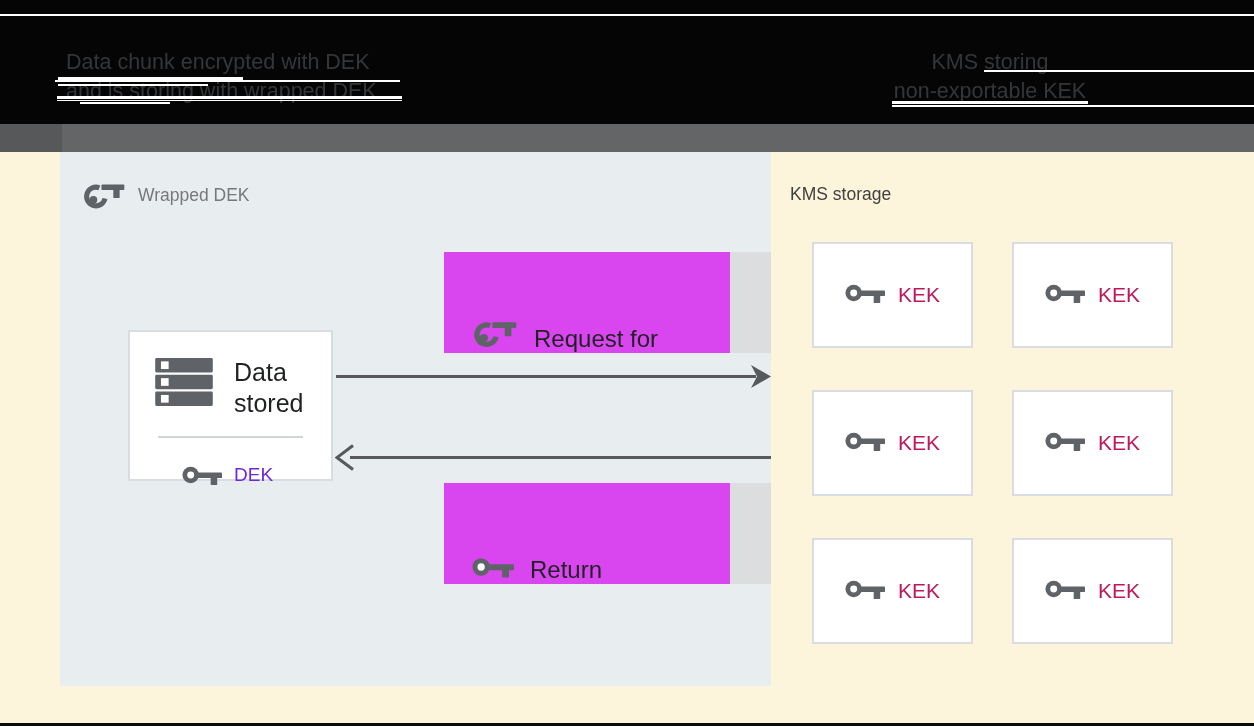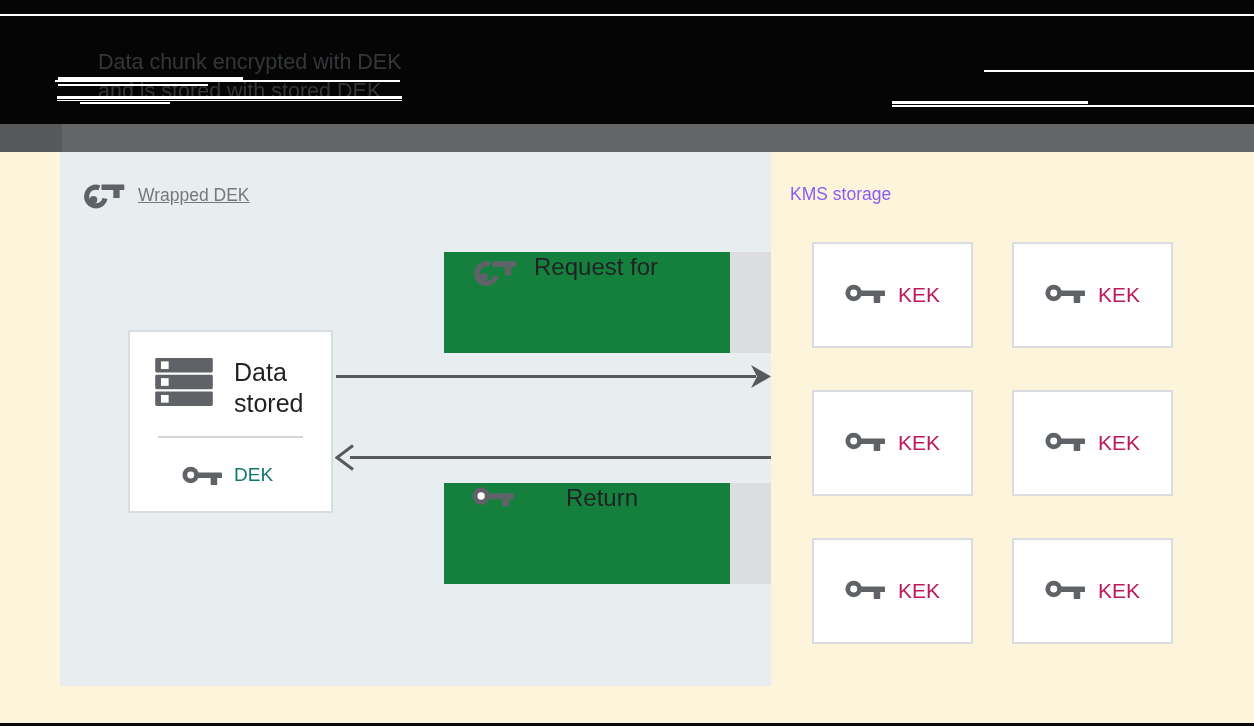--- a/index.html
+++ b/index.html
@@ -4,50 +4,50 @@
 <style>
   html,body{margin:0;padding:0;background:#fff;}
   .page{
     position:relative;width:1254px;height:726px;overflow:hidden;
     font-family:"Liberation Sans", sans-serif;
     -webkit-font-smoothing:antialiased;
   }
   
   .header-band{position:absolute;left:0;top:0;width:1254px;height:124px;background:#050505;}
   .caption{position:absolute;color:#34373a;font-size:21.5px;font-weight:500;line-height:29px;}
-  .caption-left{left:66px;top:48px;text-align:left;margin-left:32px;}
+  .caption-left{left:66px;top:48px;text-align:left;}
   .caption-right{left:858px;top:48px;width:264px;text-align:center;}
   .glitch{position:absolute;background:#ffffff;}
   
   .gray-band{position:absolute;left:0;top:124px;width:1254px;height:28px;background:#646567;}
   .gray-band-seam{position:absolute;left:0;top:0;width:62px;height:28px;background:#57585a;}
   
   .main-yellow{position:absolute;left:0;top:152px;width:1254px;height:572px;background:#fcf5db;}
   .bottom-line{position:absolute;left:0;top:723px;width:1254px;height:3px;background:#0b0b0b;}
   .left-panel{position:absolute;left:60px;top:152px;width:711px;height:534px;background:#e8edf0;}
   
   .panel-label{position:absolute;display:flex;align-items:center;color:#77787b;font-size:17.5px;}
-  .wrapped-label{left:82px;top:177px;height:36px;text-decoration:underline;}
+  .wrapped-label{left:82px;top:177px;height:36px;}
   .wrapped-label .lbl-text{margin-left:12px;}
-  .kms-label{position:absolute;left:790px;top:184px;color:#8b5cf6;font-size:17.5px;}
+  .kms-label{position:absolute;left:790px;top:184px;color:#404040;font-size:17.5px;}
   
   .icon{display:inline-block;color:#5f6368;flex:none;}
   
-  .data-chunk-card{position:absolute;left:128px;top:330px;width:205px;height:183px;background:#fff;border:2px solid #d9dce0;box-sizing:border-box;}
+  .data-chunk-card{position:absolute;left:128px;top:330px;width:205px;height:151px;background:#fff;border:2px solid #d9dce0;box-sizing:border-box;}
   .dc-server-icon{position:absolute;left:25px;top:26px;}
   .dc-title{position:absolute;left:104px;top:25px;font-size:25px;line-height:31px;color:#1f2123;}
   .dc-divider{position:absolute;left:28px;top:104px;width:145px;height:2px;background:#d2d5d8;}
   .dc-key-icon{position:absolute;left:52px;top:131px;}
-  .dc-key-label{position:absolute;left:104px;top:131px;font-size:19px;color:#0f766e;line-height:24px;}
-  
-  .msg-box{position:absolute;width:286px;height:101px;background:#15803d;display:flex;align-items:flex-start;}
+  .dc-key-label{position:absolute;left:104px;top:131px;font-size:19px;color:#6d28d9;line-height:24px;}
+  
+  .msg-box{position:absolute;width:286px;height:101px;background:#d946ef;display:flex;align-items:flex-end;}
   .msg-tail{position:absolute;width:41px;height:101px;background:#dcdddf;}
   .req-box{left:444px;top:252px;}
   .req-tail{left:730px;top:252px;}
-  .ret-box{left:444px;top:483px;gap:36px;}
+  .ret-box{left:444px;top:483px;}
   .ret-tail{left:730px;top:483px;}
   .msg-box .icon{margin-left:28px;}
   .msg-text{margin-left:16px;font-size:24px;line-height:29px;color:#1f2123;}
   
   .arrow-line{position:absolute;height:3px;background:#58595b;}
   .fwd-line{left:336px;top:375px;width:420px;}
   .ret-line{left:350px;top:456px;width:421px;}
   .fwd-head{position:absolute;left:751px;top:365px;}
   .ret-head{position:absolute;left:335px;top:444px;}
   
@@ -84,21 +84,25 @@
       <rect x="6" y="38.5" width="8" height="8" fill="#ffffff"></rect>
     </g>
   </defs>
 </svg>
 
 <div class="page">
 
   <div class="header-band">
     <div class="caption caption-left">
       <div>Data chunk encrypted with DEK</div>
-      <div>and is stored with stored DEK</div>
+      <div>and is storing with wrapped DEK</div>
+    </div>
+    <div class="caption caption-right">
+      <div>KMS storing</div>
+      <div>non-exportable KEK</div>
     </div>
 
     <div class="glitch" style="left:0;top:14px;width:1254px;height:2px"></div>
     <div class="glitch" style="left:984px;top:70px;width:270px;height:2px"></div>
     <div class="glitch" style="left:58px;top:77px;width:185px;height:3px"></div>
     <div class="glitch" style="left:55px;top:80px;width:345px;height:2px"></div>
     <div class="glitch" style="left:58px;top:84px;width:150px;height:1.5px"></div>
     <div class="glitch" style="left:57px;top:96px;width:345px;height:2.5px"></div>
     <div class="glitch" style="left:57px;top:99.5px;width:345px;height:1.5px"></div>
     <div class="glitch" style="left:892px;top:101px;width:196px;height:3px"></div>

